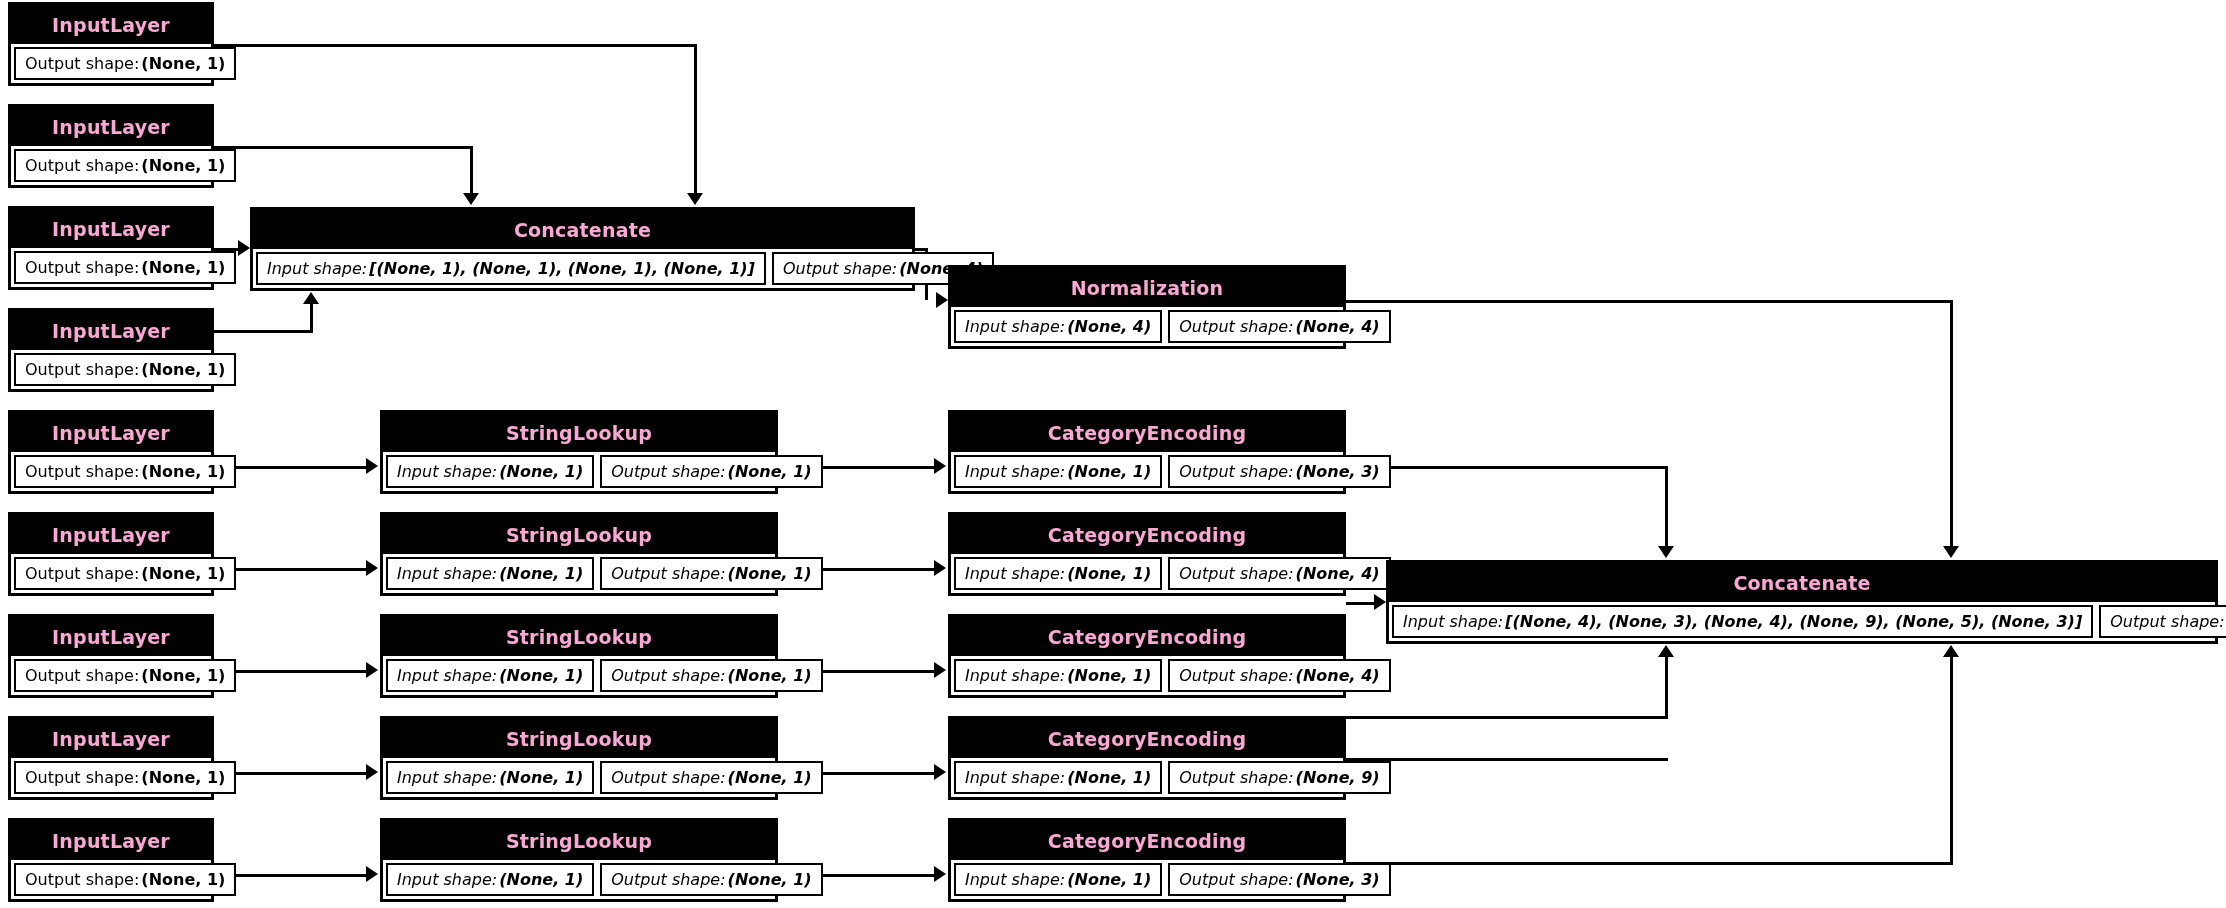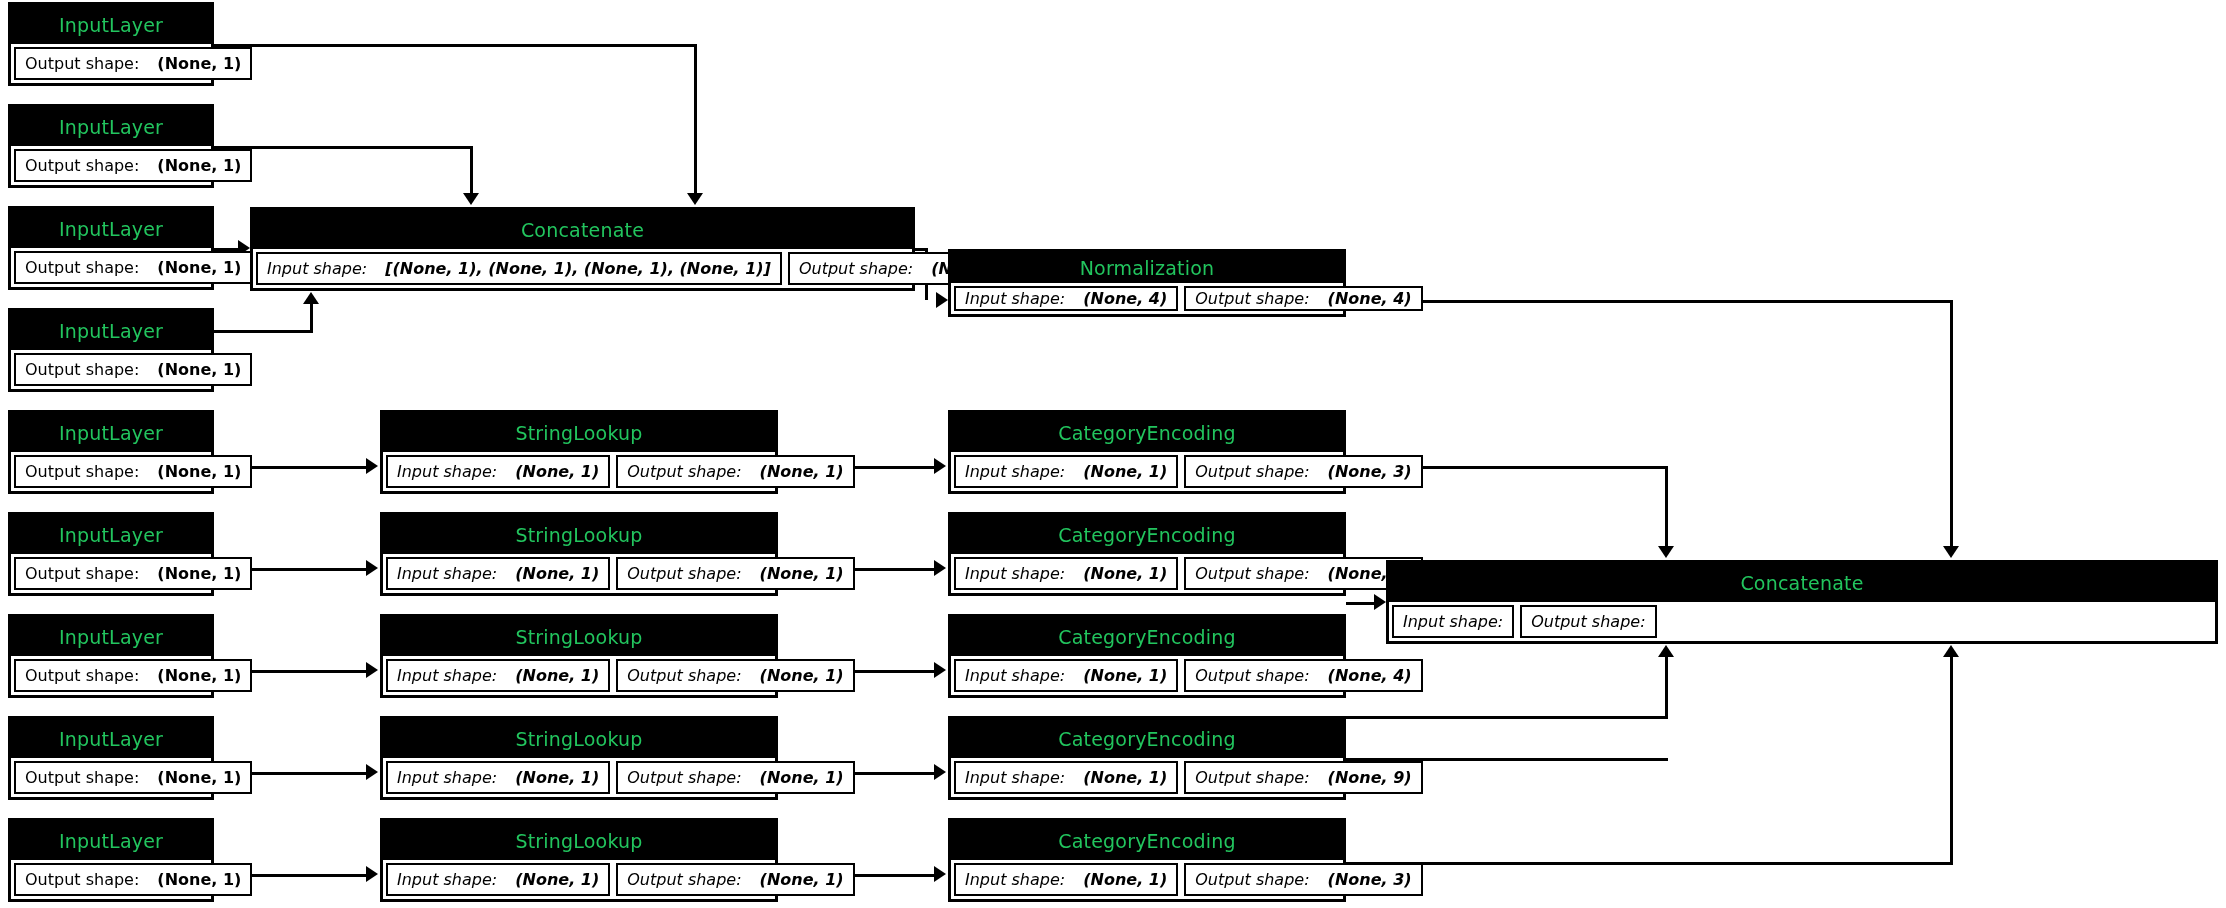--- a/index.html
+++ b/index.html
@@ -21,22 +21,22 @@
     position:absolute;
     box-sizing:border-box;
     border:3px solid #000000;
     background:#ffffff;
     display:flex;
     flex-direction:column;
     z-index:3;
   }
   .node-title{
     background:#000000;
-    color:#22c55e;
-    font-weight:normal;
+    color:#f9a8d4;
+    font-weight:bold;
     font-size:19px;
     letter-spacing:.2px;
     display:flex;
     align-items:center;
     justify-content:center;
     box-sizing:border-box;
   }
   .node-body{
     display:flex;
     flex-direction:row;
@@ -52,21 +52,21 @@
     background:#ffffff;
     color:#000000;
     font-size:16px;
     white-space:nowrap;
     padding:0 9px;
     border:2px solid #000000;
     margin:3px;
     flex:1 1 auto;
   }
   .cell .lbl{font-weight:normal;}
-  .cell .val{font-weight:bold;margin-left:18px;}
+  .cell .val{font-weight:bold;margin-left:2px;}
 
   
   .n-input  .node-title{height:42px;font-size:19px;}
   .n-input  .node-body{height:42px;}
   .n-proc   .node-title{height:42px;}
   .n-proc   .node-body{height:42px;font-style:italic;}
 
   
   .edge{
     position:absolute;
@@ -149,21 +149,21 @@
         <span class="lbl">Input shape:</span>
         <span class="val">[(None, 1), (None, 1), (None, 1), (None, 1)]</span>
       </div>
       <div class="cell" style="flex:0 0 auto;">
         <span class="lbl">Output shape:</span>
         <span class="val">(None, 4)</span>
       </div>
     </div>
   </div>
 
-  <div class="node n-proc" style="left:948px;top:249px;width:398px;height:68px;">
+  <div class="node n-proc" style="left:948px;top:265px;width:398px;height:84px;">
     <div class="node-title">Normalization</div>
     <div class="node-body">
       <div class="cell">
         <span class="lbl">Input shape:</span>
         <span class="val">(None, 4)</span>
       </div>
       <div class="cell">
         <span class="lbl">Output shape:</span>
         <span class="val">(None, 4)</span>
       </div>
@@ -348,20 +348,21 @@
         <span class="val">(None, 3)</span>
       </div>
     </div>
   </div>
 
   <div class="node n-proc" style="left:1386px;top:560px;width:832px;height:84px;">
     <div class="node-title">Concatenate</div>
     <div class="node-body">
       <div class="cell" style="flex:0 0 auto;">
         <span class="lbl">Input shape:</span>
+        <span class="val">[(None, 4), (None, 3), (None, 4), (None, 9), (None, 5), (None, 3)]</span>
       </div>
       <div class="cell" style="flex:0 0 auto;">
         <span class="lbl">Output shape:</span>
 
       </div>
     </div>
   </div>
 
   <div class="edge h" style="left:214px;top:44px;width:483px;"></div>
   <div class="edge v" style="left:694px;top:44px;height:152px;"></div>

